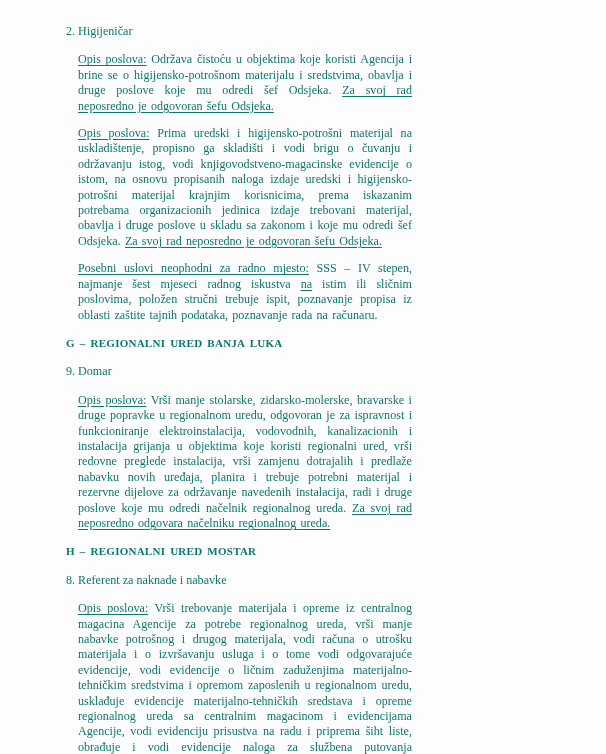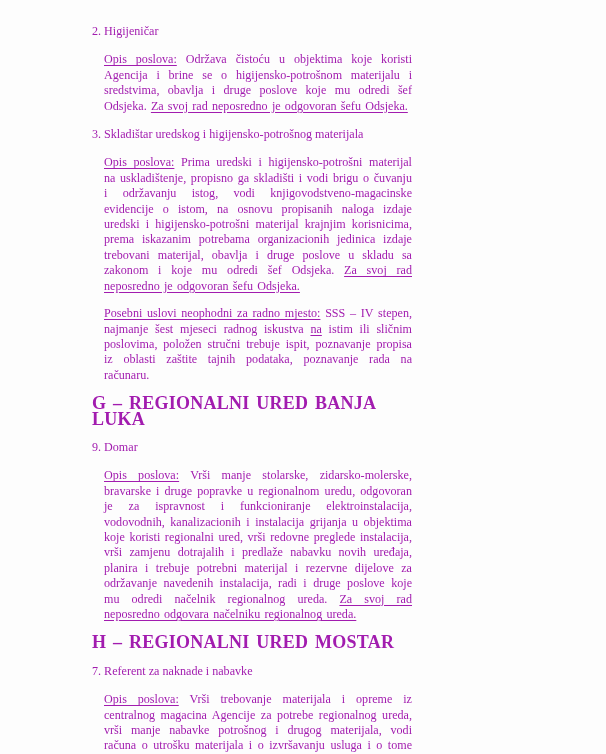--- a/index.html
+++ b/index.html
@@ -6,64 +6,63 @@
     margin: 0;
     padding: 0;
     background: #fdfdfd;
   }
   .page {
     position: relative;
     width: 481px;
     height: 754px;
     box-sizing: border-box;
     background: #fdfdfd;
-    color: #a21caf;
-    padding: 24px 57px 8px 92px;
+    color: #0f766e;
+    padding: 24px 57px 8px 66px;
     font-family: "Liberation Serif", "DejaVu Serif", serif;
     font-size: 12.1px;
     line-height: 15.4px;
     overflow: hidden;
   }
   .doc-body { width: 100%; }
   .paragraph {
     margin: 12px;
     text-align: justify;
     word-spacing: 1.2px;
   }
   .job-title {
     margin: 13px 0;
     font-weight: normal;
     font-size: 12.1px;
     text-align: left;
   }
   .section-heading {
     margin: 13px 0;
     font-weight: bold;
-    font-size: 18px;
+    font-size: 11px;
     letter-spacing: 0.25px;
     word-spacing: 2px;
     text-align: left;
   }
   .doc-body > :first-child { margin-top: 0; }
   .u {
     text-decoration: underline;
     text-underline-offset: 2px;
   }
   .n { text-decoration: none; }
 </style>
 </head>
 <body>
 
 <div class="page">
   <div class="doc-body">
       <h2 class="job-title">2. Higijeničar</h2>
       <p class="paragraph"><span class="u">Opis poslova:</span><span class="n"> Održava čistoću u objektima koje koristi Agencija i brine se o higijensko-potrošnom materijalu i sredstvima, obavlja i druge poslove koje mu odredi šef Odsjeka. </span><span class="u">Za svoj rad neposredno je odgovoran šefu Odsjeka.</span></p>
-      <h2 class="job-title">3. Skladištar uredskog i higijensko-potrošnog materijala</h2>
       <p class="paragraph"><span class="u">Opis poslova:</span><span class="n"> Prima uredski i higijensko-potrošni materijal na uskladištenje, propisno ga skladišti i vodi brigu o čuvanju i održavanju istog, vodi knjigovodstveno-magacinske evidencije o istom, na osnovu propisanih naloga izdaje uredski i higijensko-potrošni materijal krajnjim korisnicima, prema iskazanim potrebama organizacionih jedinica izdaje trebovani materijal, obavlja i druge poslove u skladu sa zakonom i koje mu odredi šef Odsjeka. </span><span class="u">Za svoj rad neposredno je odgovoran šefu Odsjeka.</span></p>
       <p class="paragraph"><span class="u">Posebni uslovi neophodni za radno mjesto:</span><span class="n"> SSS – IV stepen, najmanje šest mjeseci radnog iskustva </span><span class="u">na</span><span class="n"> istim ili sličnim poslovima, položen stručni trebuje ispit, poznavanje propisa iz oblasti zaštite tajnih podataka, poznavanje rada na računaru.</span></p>
       <h2 class="section-heading">G – REGIONALNI URED BANJA LUKA</h2>
       <h2 class="job-title">9. Domar</h2>
       <p class="paragraph"><span class="u">Opis poslova:</span><span class="n"> Vrši manje stolarske, zidarsko-molerske, bravarske i druge popravke u regionalnom uredu, odgovoran je za ispravnost i funkcioniranje elektroinstalacija, vodovodnih, kanalizacionih i instalacija grijanja u objektima koje koristi regionalni ured, vrši redovne preglede instalacija, vrši zamjenu dotrajalih i predlaže nabavku novih uređaja, planira i trebuje potrebni materijal i rezervne dijelove za održavanje navedenih instalacija, radi i druge poslove koje mu odredi načelnik regionalnog ureda. </span><span class="u">Za svoj rad neposredno odgovara načelniku regionalnog ureda.</span></p>
       <h2 class="section-heading">H – REGIONALNI URED MOSTAR</h2>
-      <h2 class="job-title">7. Referent za naknade i nabavke</h2>
+      <h2 class="job-title">8. Referent za naknade i nabavke</h2>
       <p class="paragraph"><span class="u">Opis poslova:</span><span class="n"> Vrši trebovanje materijala i opreme iz centralnog magacina Agencije za potrebe regionalnog ureda, vrši manje nabavke potrošnog i drugog materijala, vodi računa o utrošku materijala i o izvršavanju usluga i o tome vodi odgovarajuće evidencije, vodi evidencije o ličnim zaduženjima materijalno-tehničkim sredstvima i opremom zaposlenih u regionalnom uredu, usklađuje evidencije materijalno-tehničkih sredstava i opreme regionalnog ureda sa centralnim magacinom i evidencijama Agencije, vodi evidenciju prisustva na radu i priprema šiht liste, obrađuje i vodi evidencije naloga za službena putovanja zaposlenih u regionalnom uredu, izdaje i evidentira naloge za pranje vozila, izrađuje mjesečne izvještaje iz oblasti rada, radi i druge poslove koje mu odredi načelnik regionalnog ureda. Za svoj rad neposredno odgovara načelniku regionalnog ureda.</span></p>
     </div>
 </div>
 
 </body></html>

